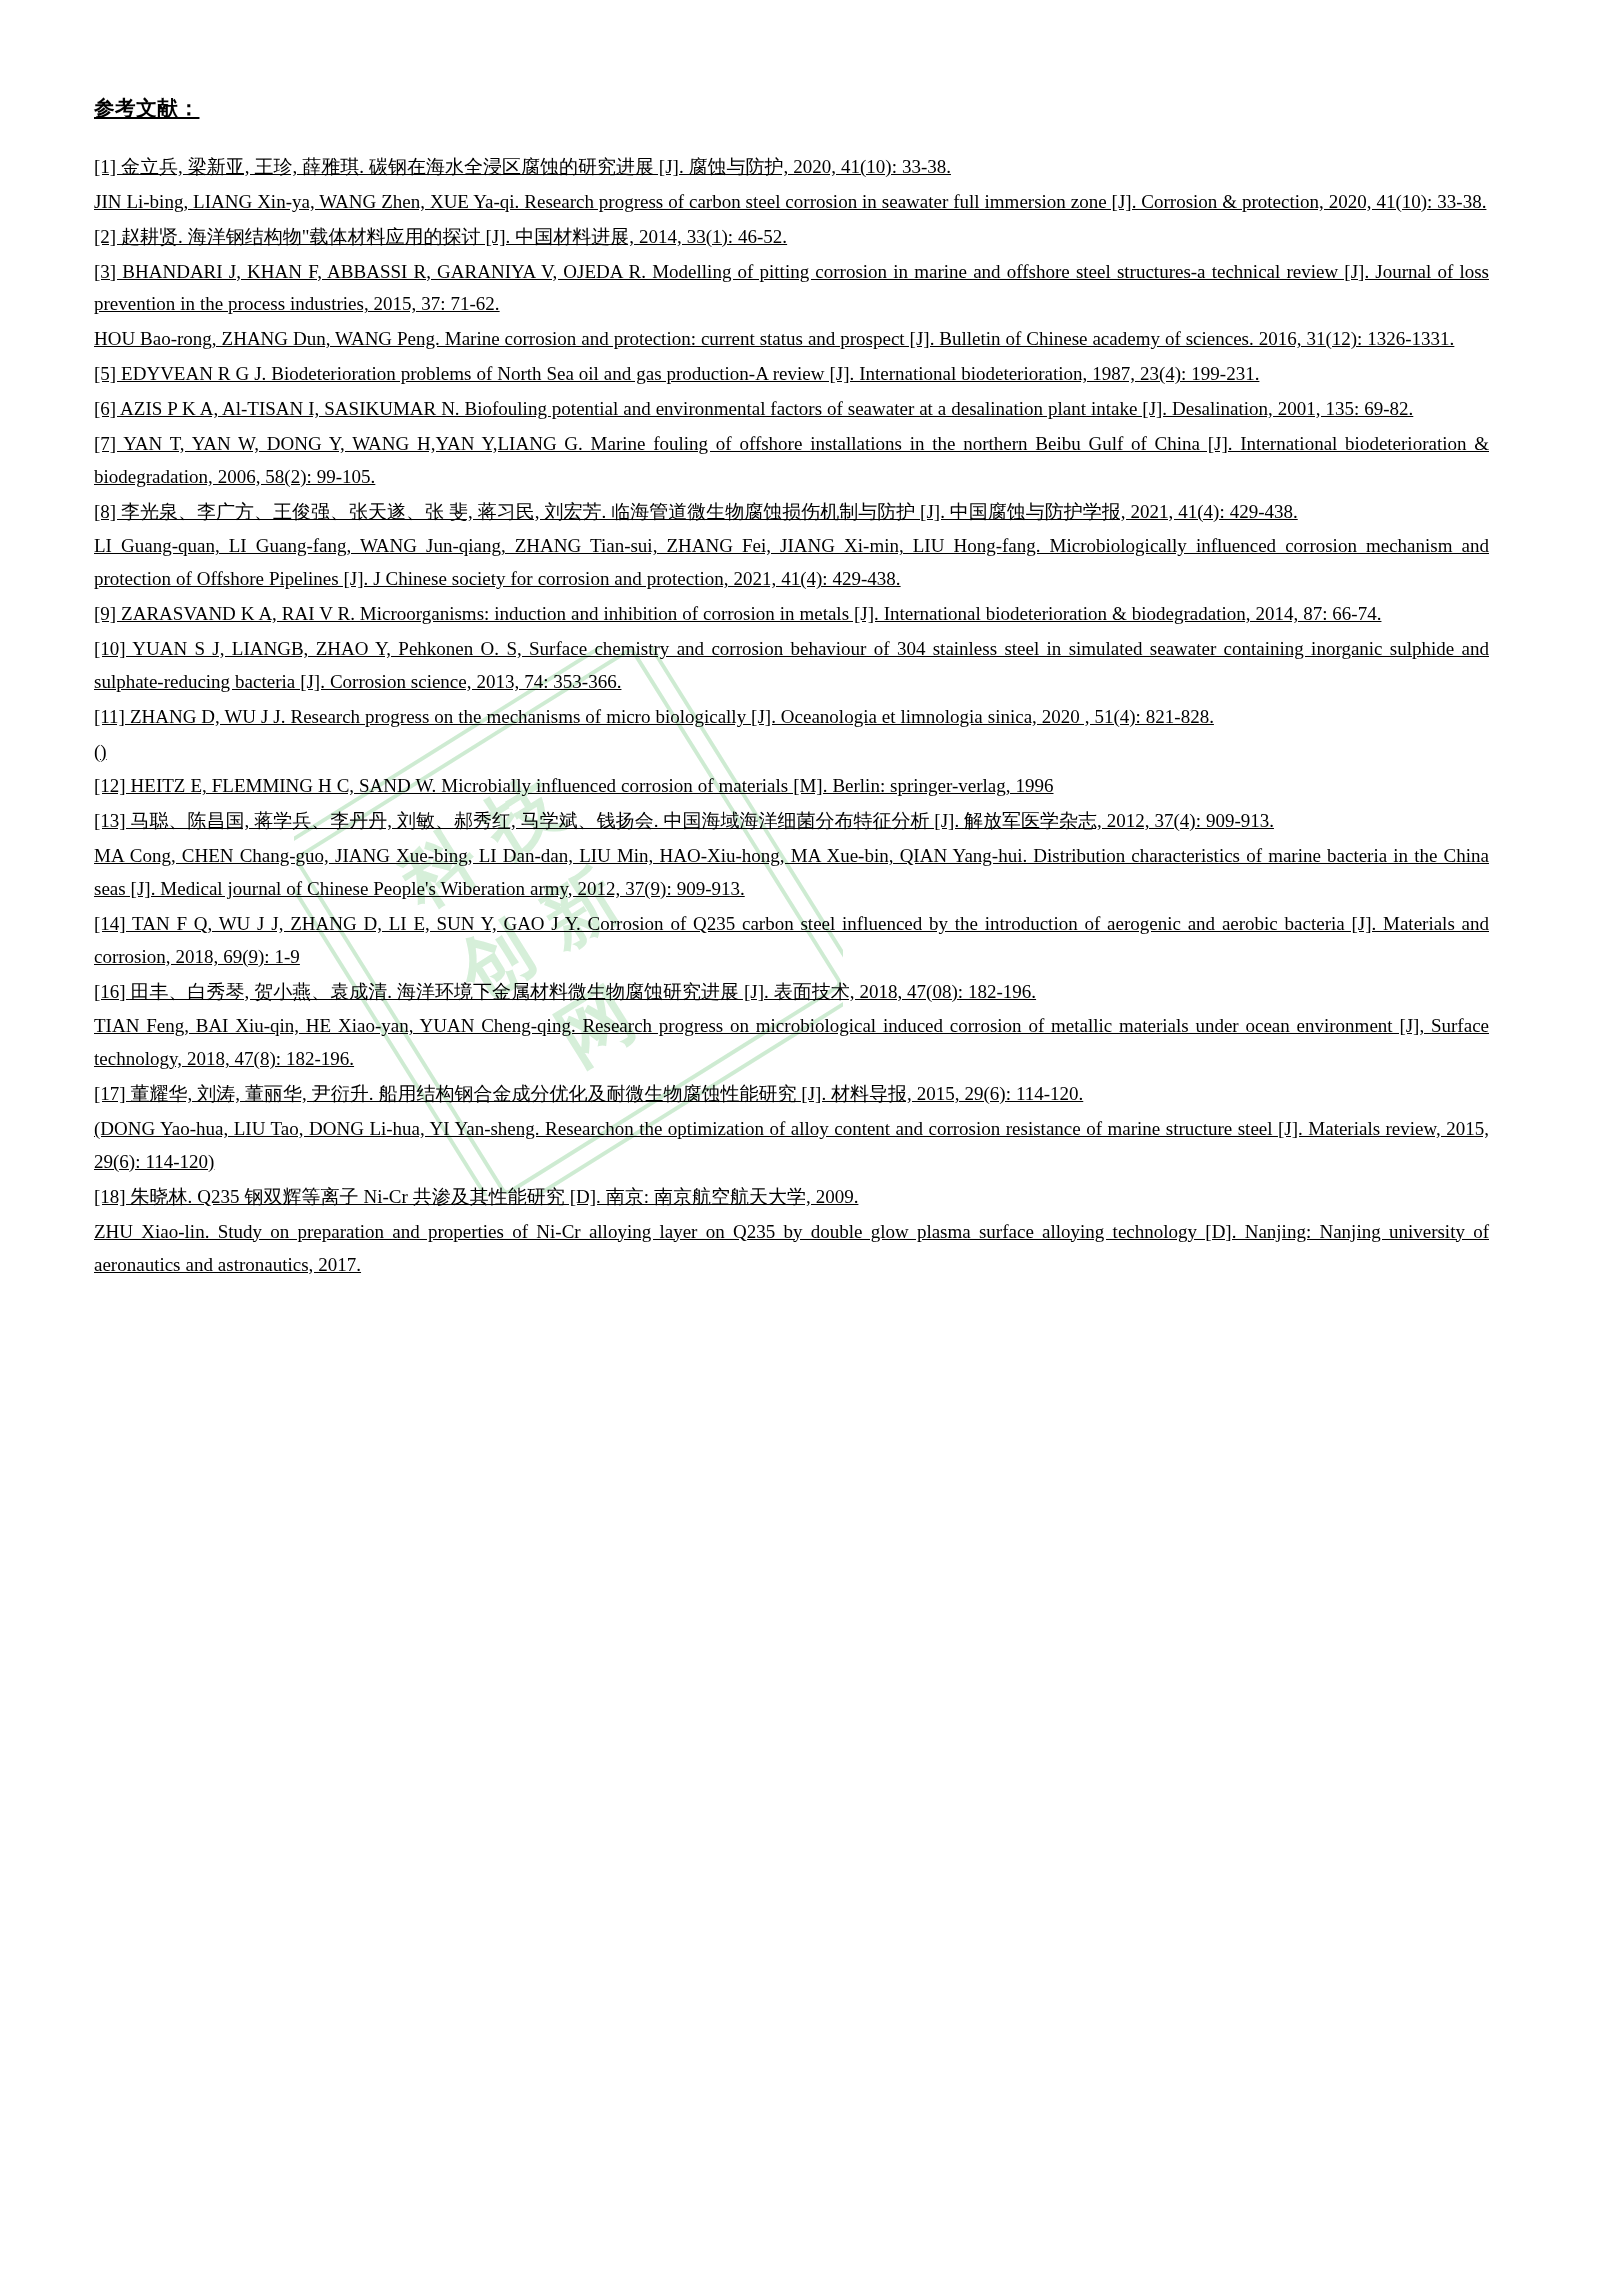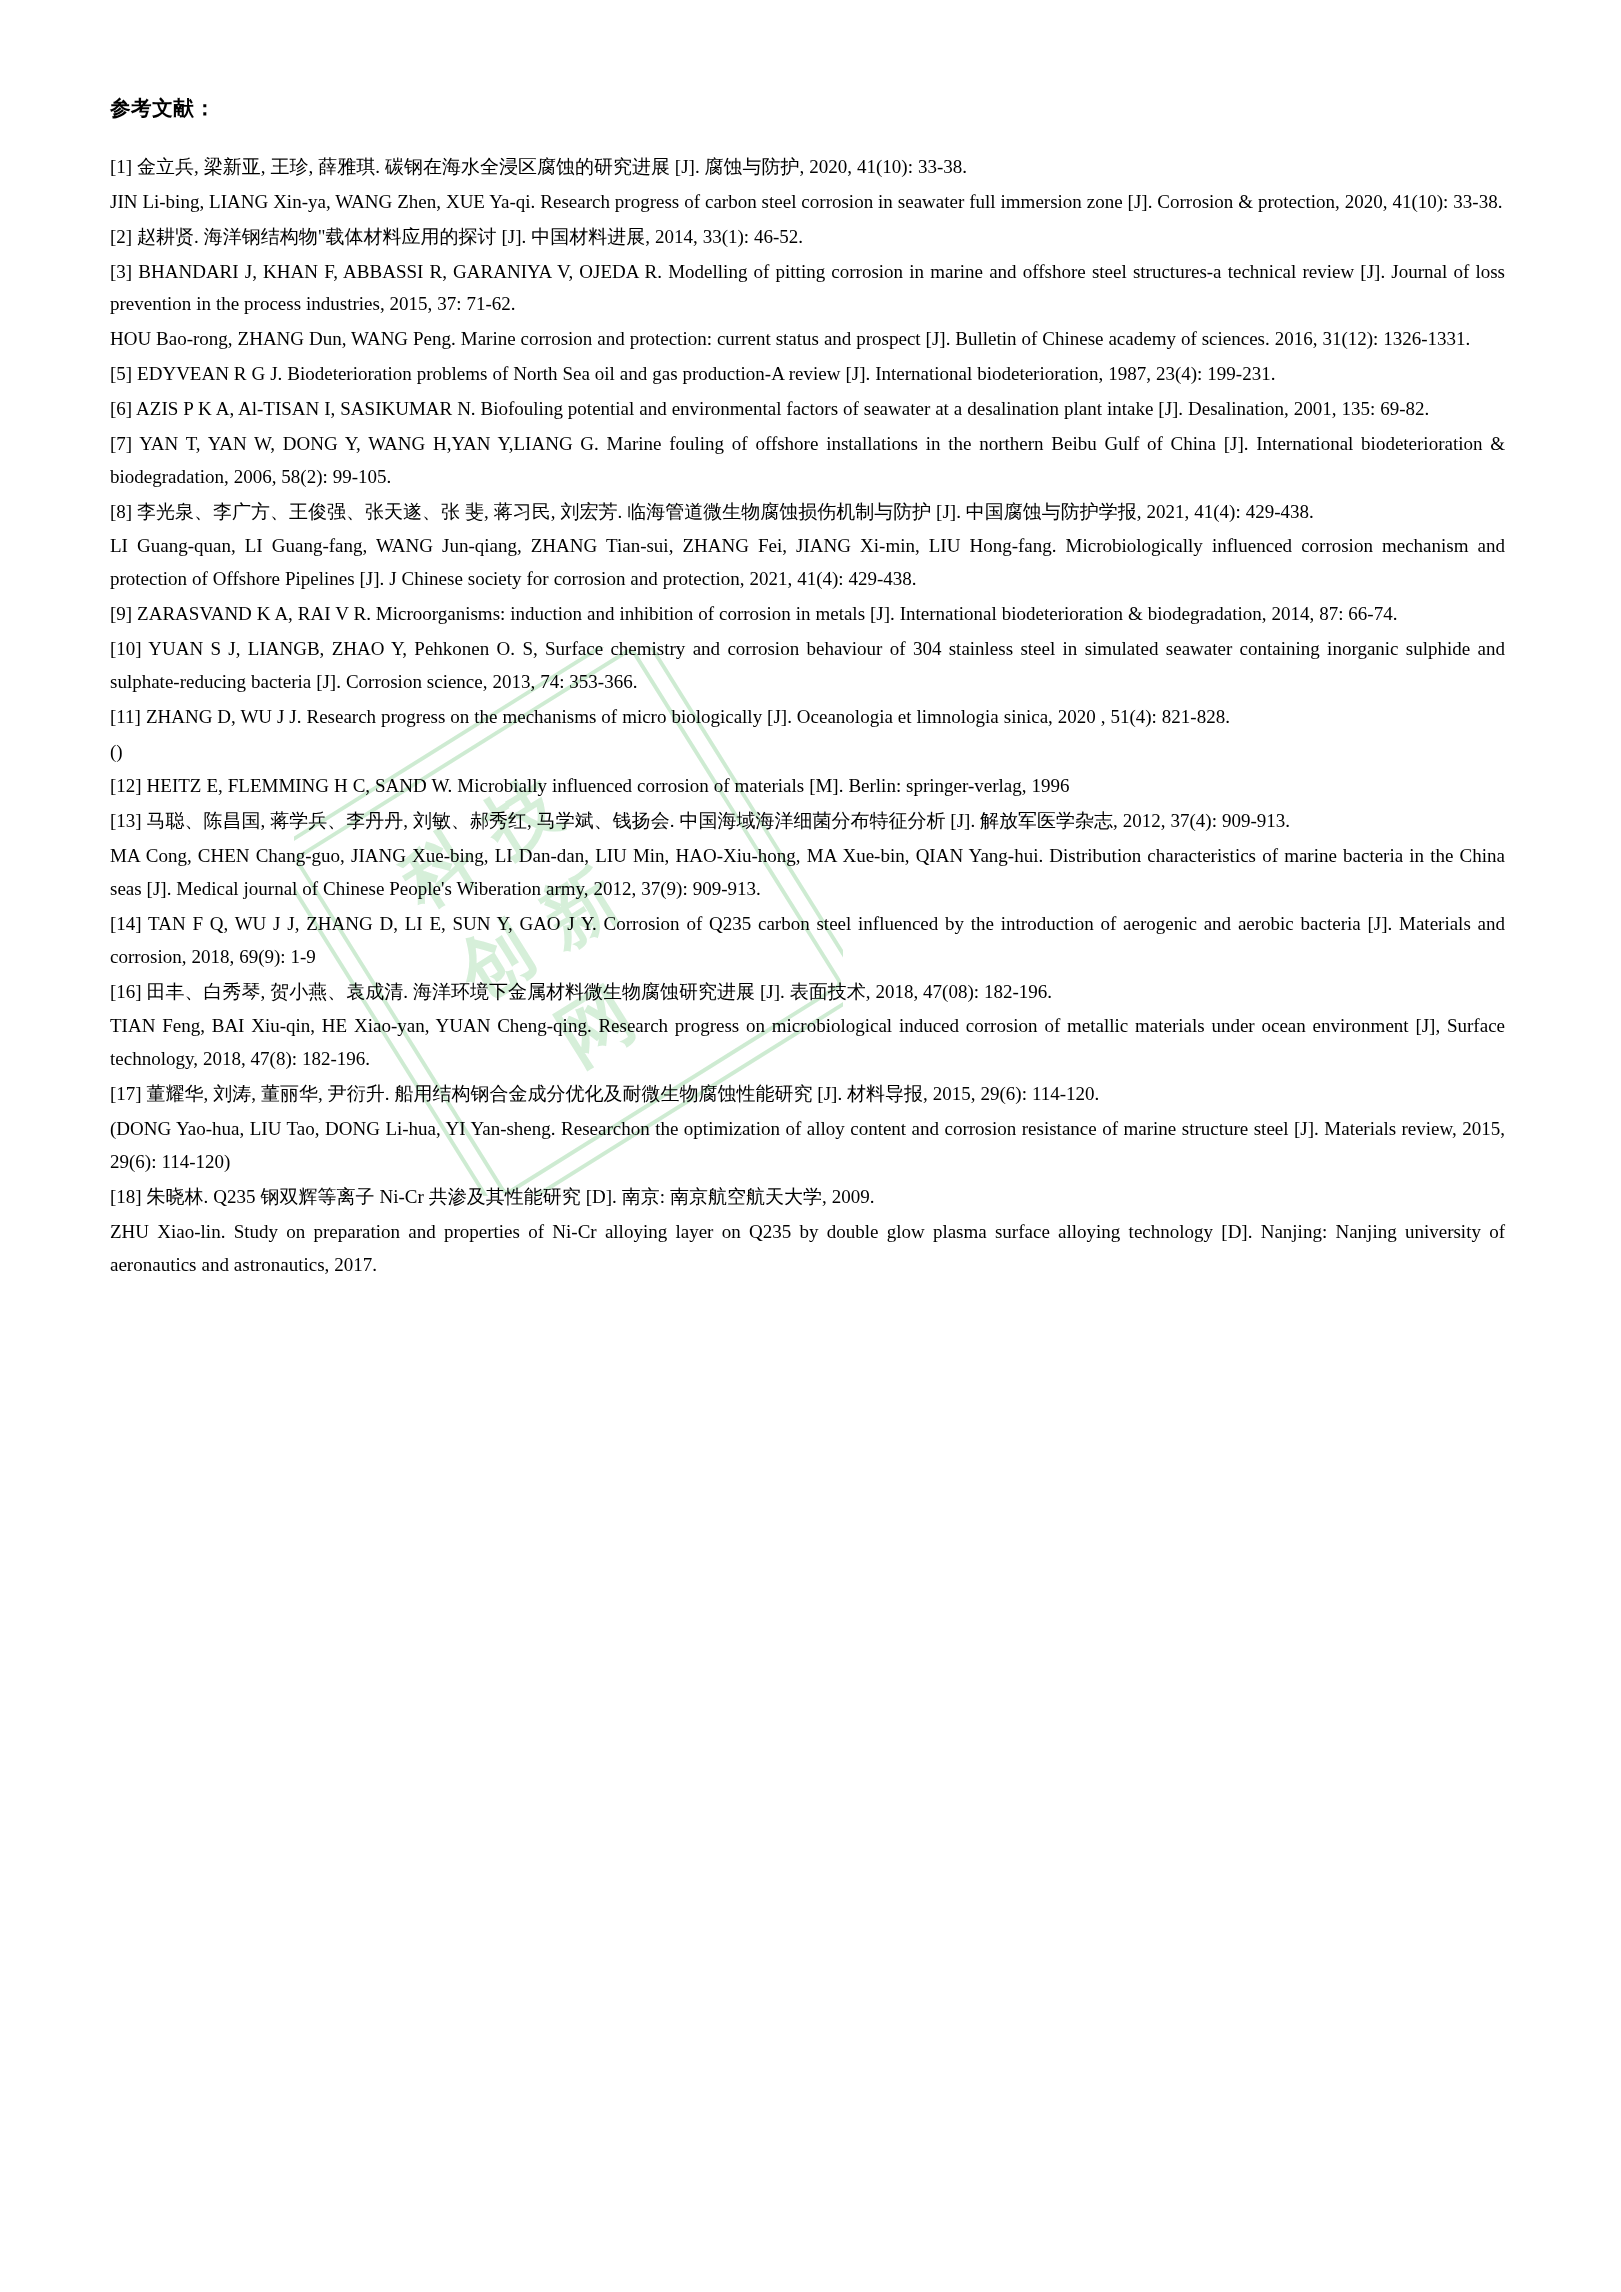--- a/index.html
+++ b/index.html
@@ -14,23 +14,24 @@
   .page {
     position: relative;
     width: 1621px;
     height: 2293px;
     background: #ffffff;
     overflow: hidden;
     box-sizing: border-box;
   }
   .content {
     position: absolute;
-    left: 110px;
+    left: 94px;
     top: 94px;
     width: 1402px;
+    text-decoration: underline;
   }
   .page-title {
     font-family: "Liberation Sans", "DejaVu Sans", sans-serif;
     font-weight: bold;
     font-size: 20.6px;
     letter-spacing: 0.5px;
     margin: 0 0 29px 0;
     color: #000;
   }
   .ref {

